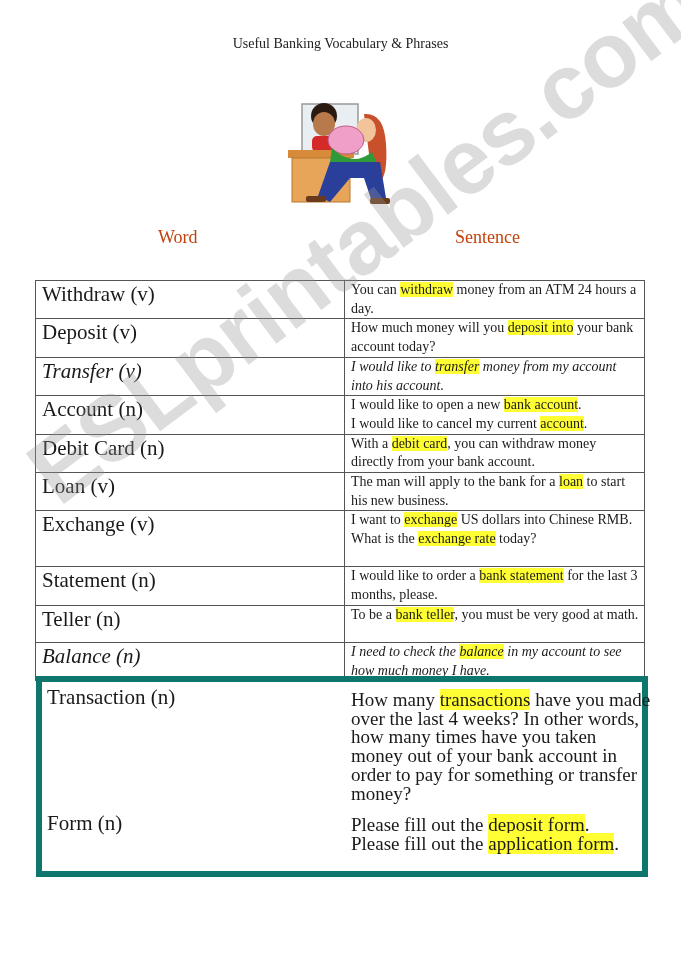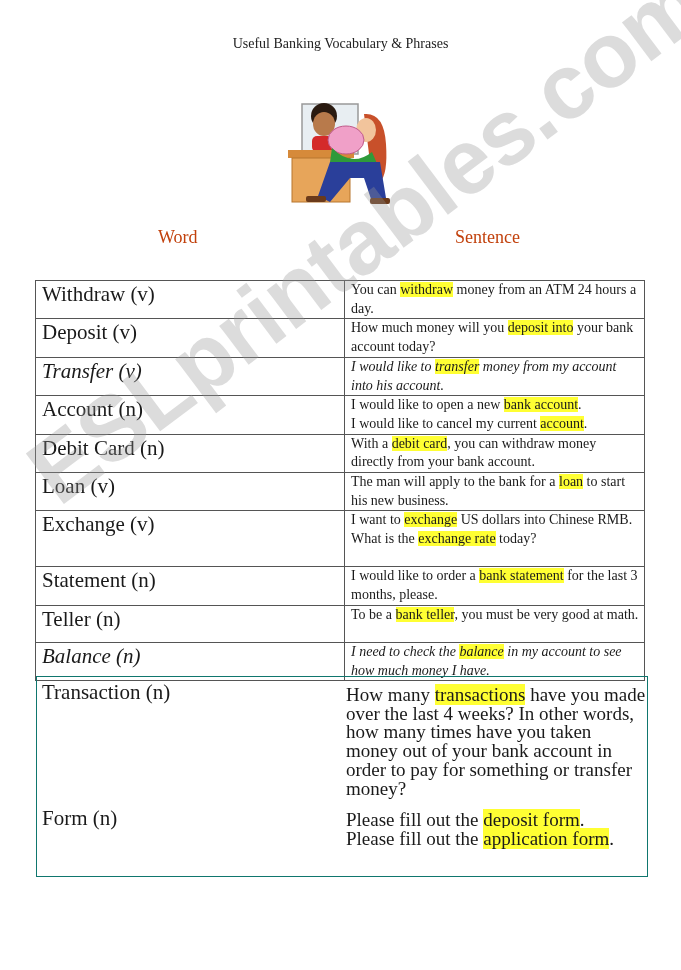--- a/index.html
+++ b/index.html
@@ -20,21 +20,21 @@
     position: absolute; left: 35px; top: 280px; width: 610px;
     border-collapse: collapse; table-layout: fixed;
   }
   table.vocab td { border: 1px solid #555; vertical-align: top; padding: 0; }
   table.vocab td.w { width: 302px; font-size: 21px; padding: 1px 0 0 6px; line-height: 24px; }
   table.vocab td.s { font-size: 14px; line-height: 18.7px; padding: 0 4px 0 6px; }
   .hl { background: #ffff33; }
 
   .lower {
     position: absolute; left: 36px; top: 676px; width: 612px; height: 201px;
-    border: 1px solid #0f766e; box-sizing: border-box;
+    border: 6px solid #0f766e; box-sizing: border-box;
   }
   .lower .w { position: absolute; left: 5px; font-size: 21px; }
   .lower .s { position: absolute; left: 309px; width: 300px; font-size: 19px; line-height: 18.7px; }
 
   .watermark {
     position: absolute; left: 40px; top: 430px; font-family: "Liberation Sans", sans-serif;
     font-weight: bold; font-size: 92px; color: rgba(150,150,150,0.33);
     transform: rotate(-37deg); transform-origin: left center; white-space: nowrap;
     pointer-events: none; letter-spacing: -1px;
   }

